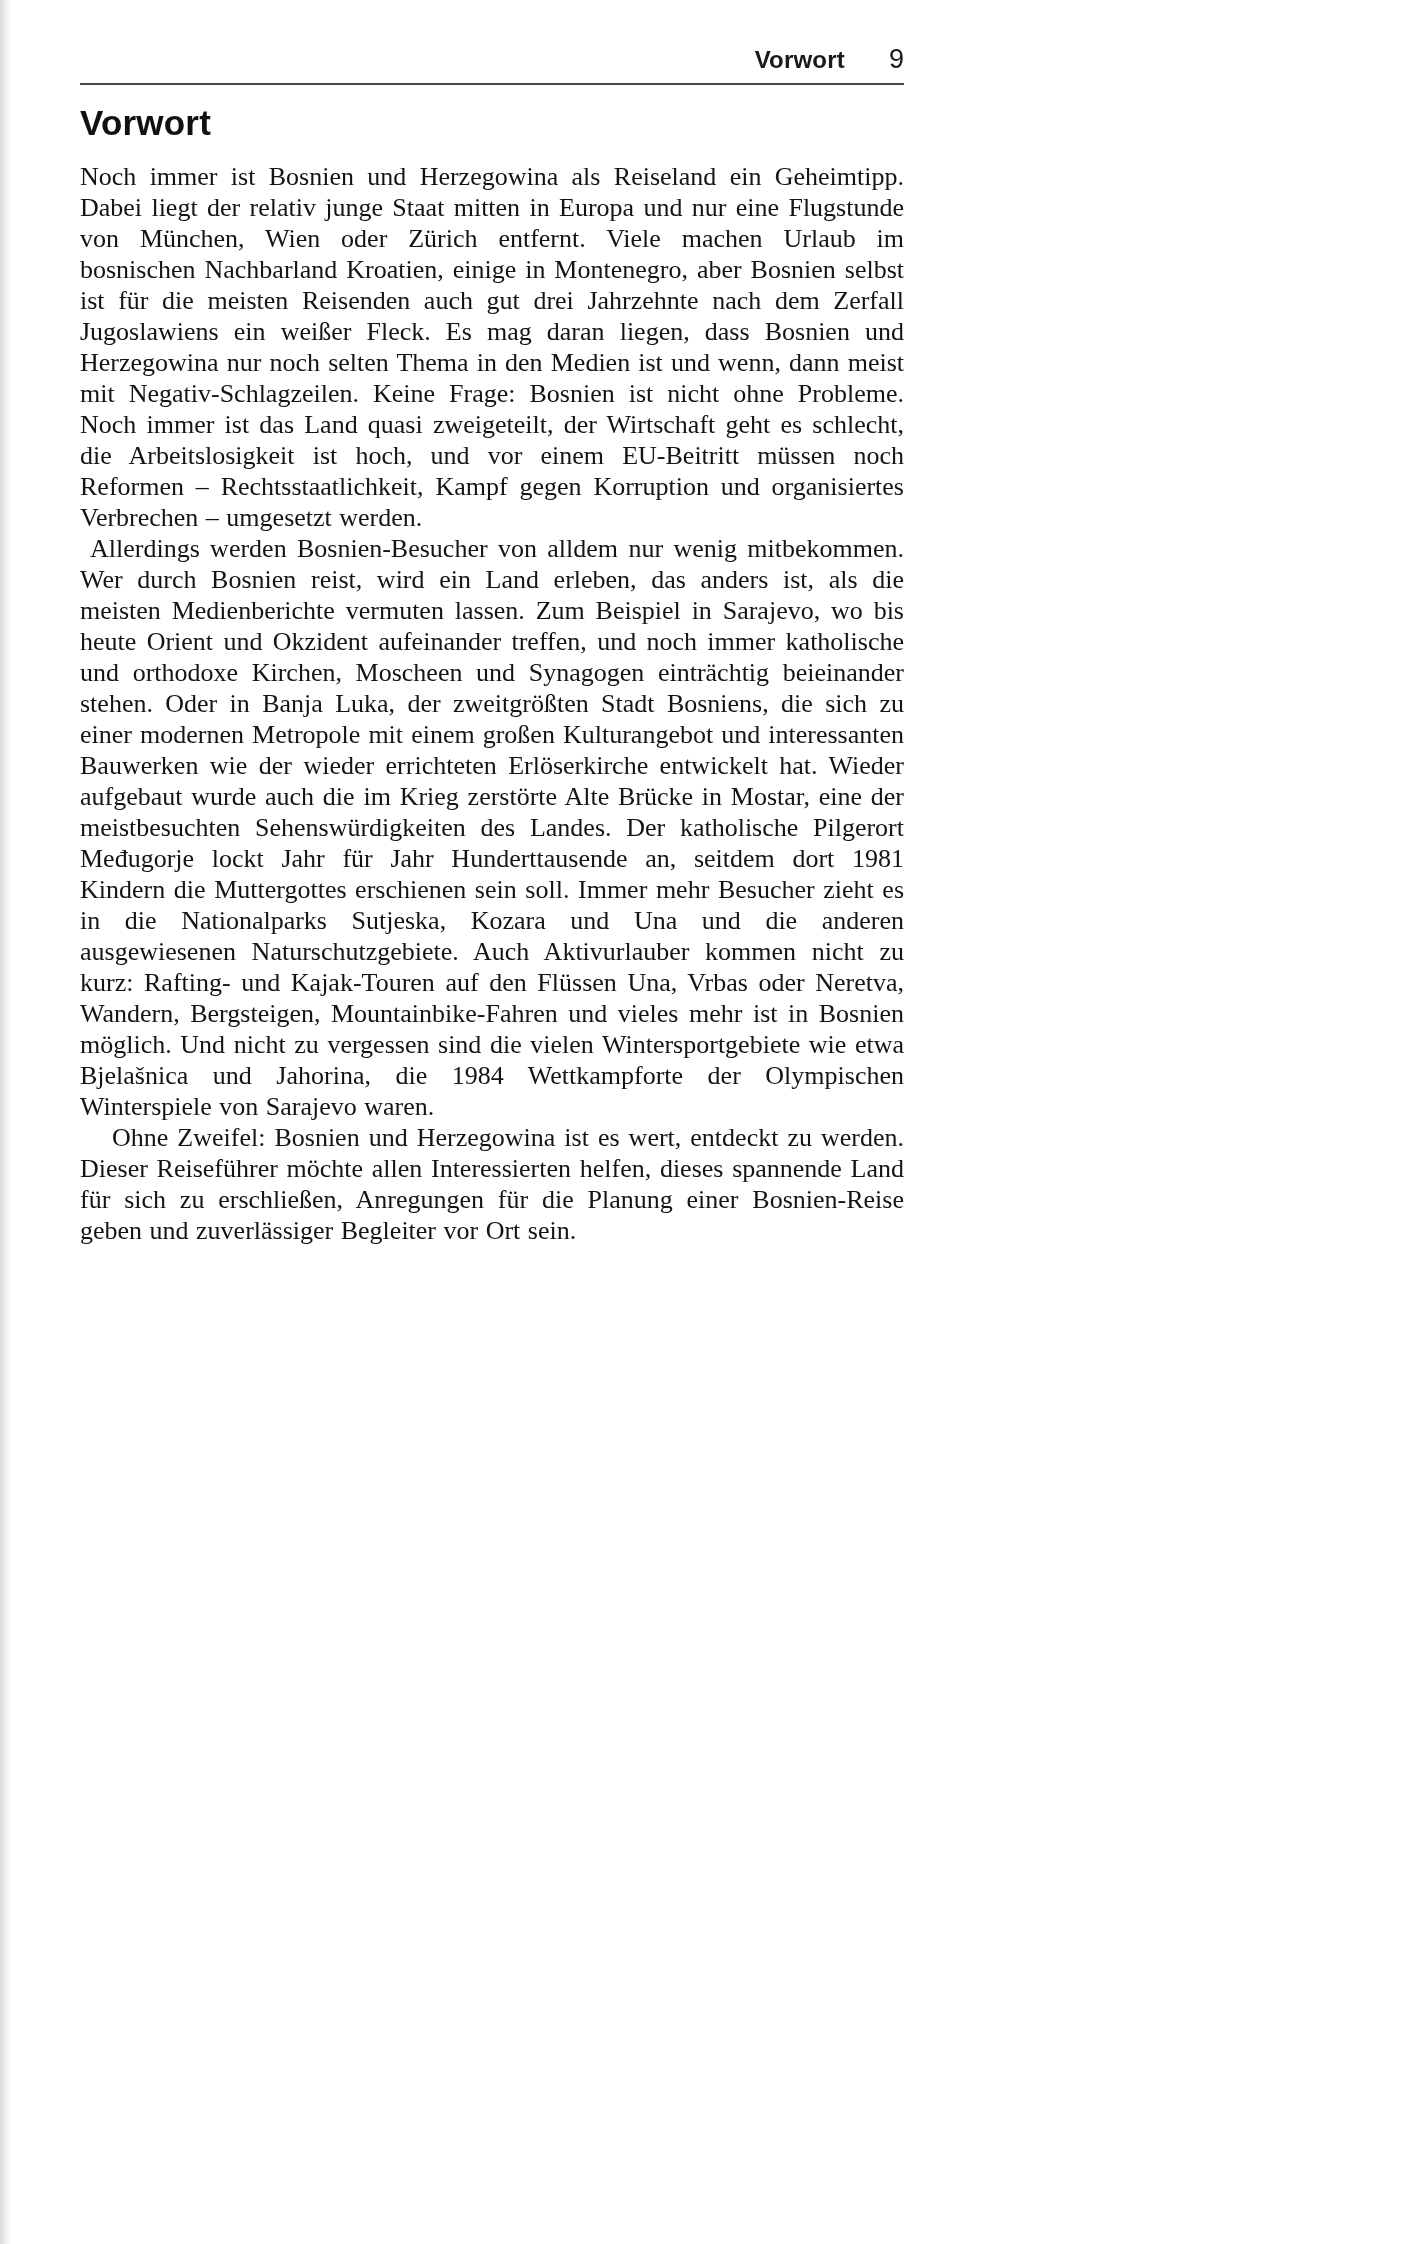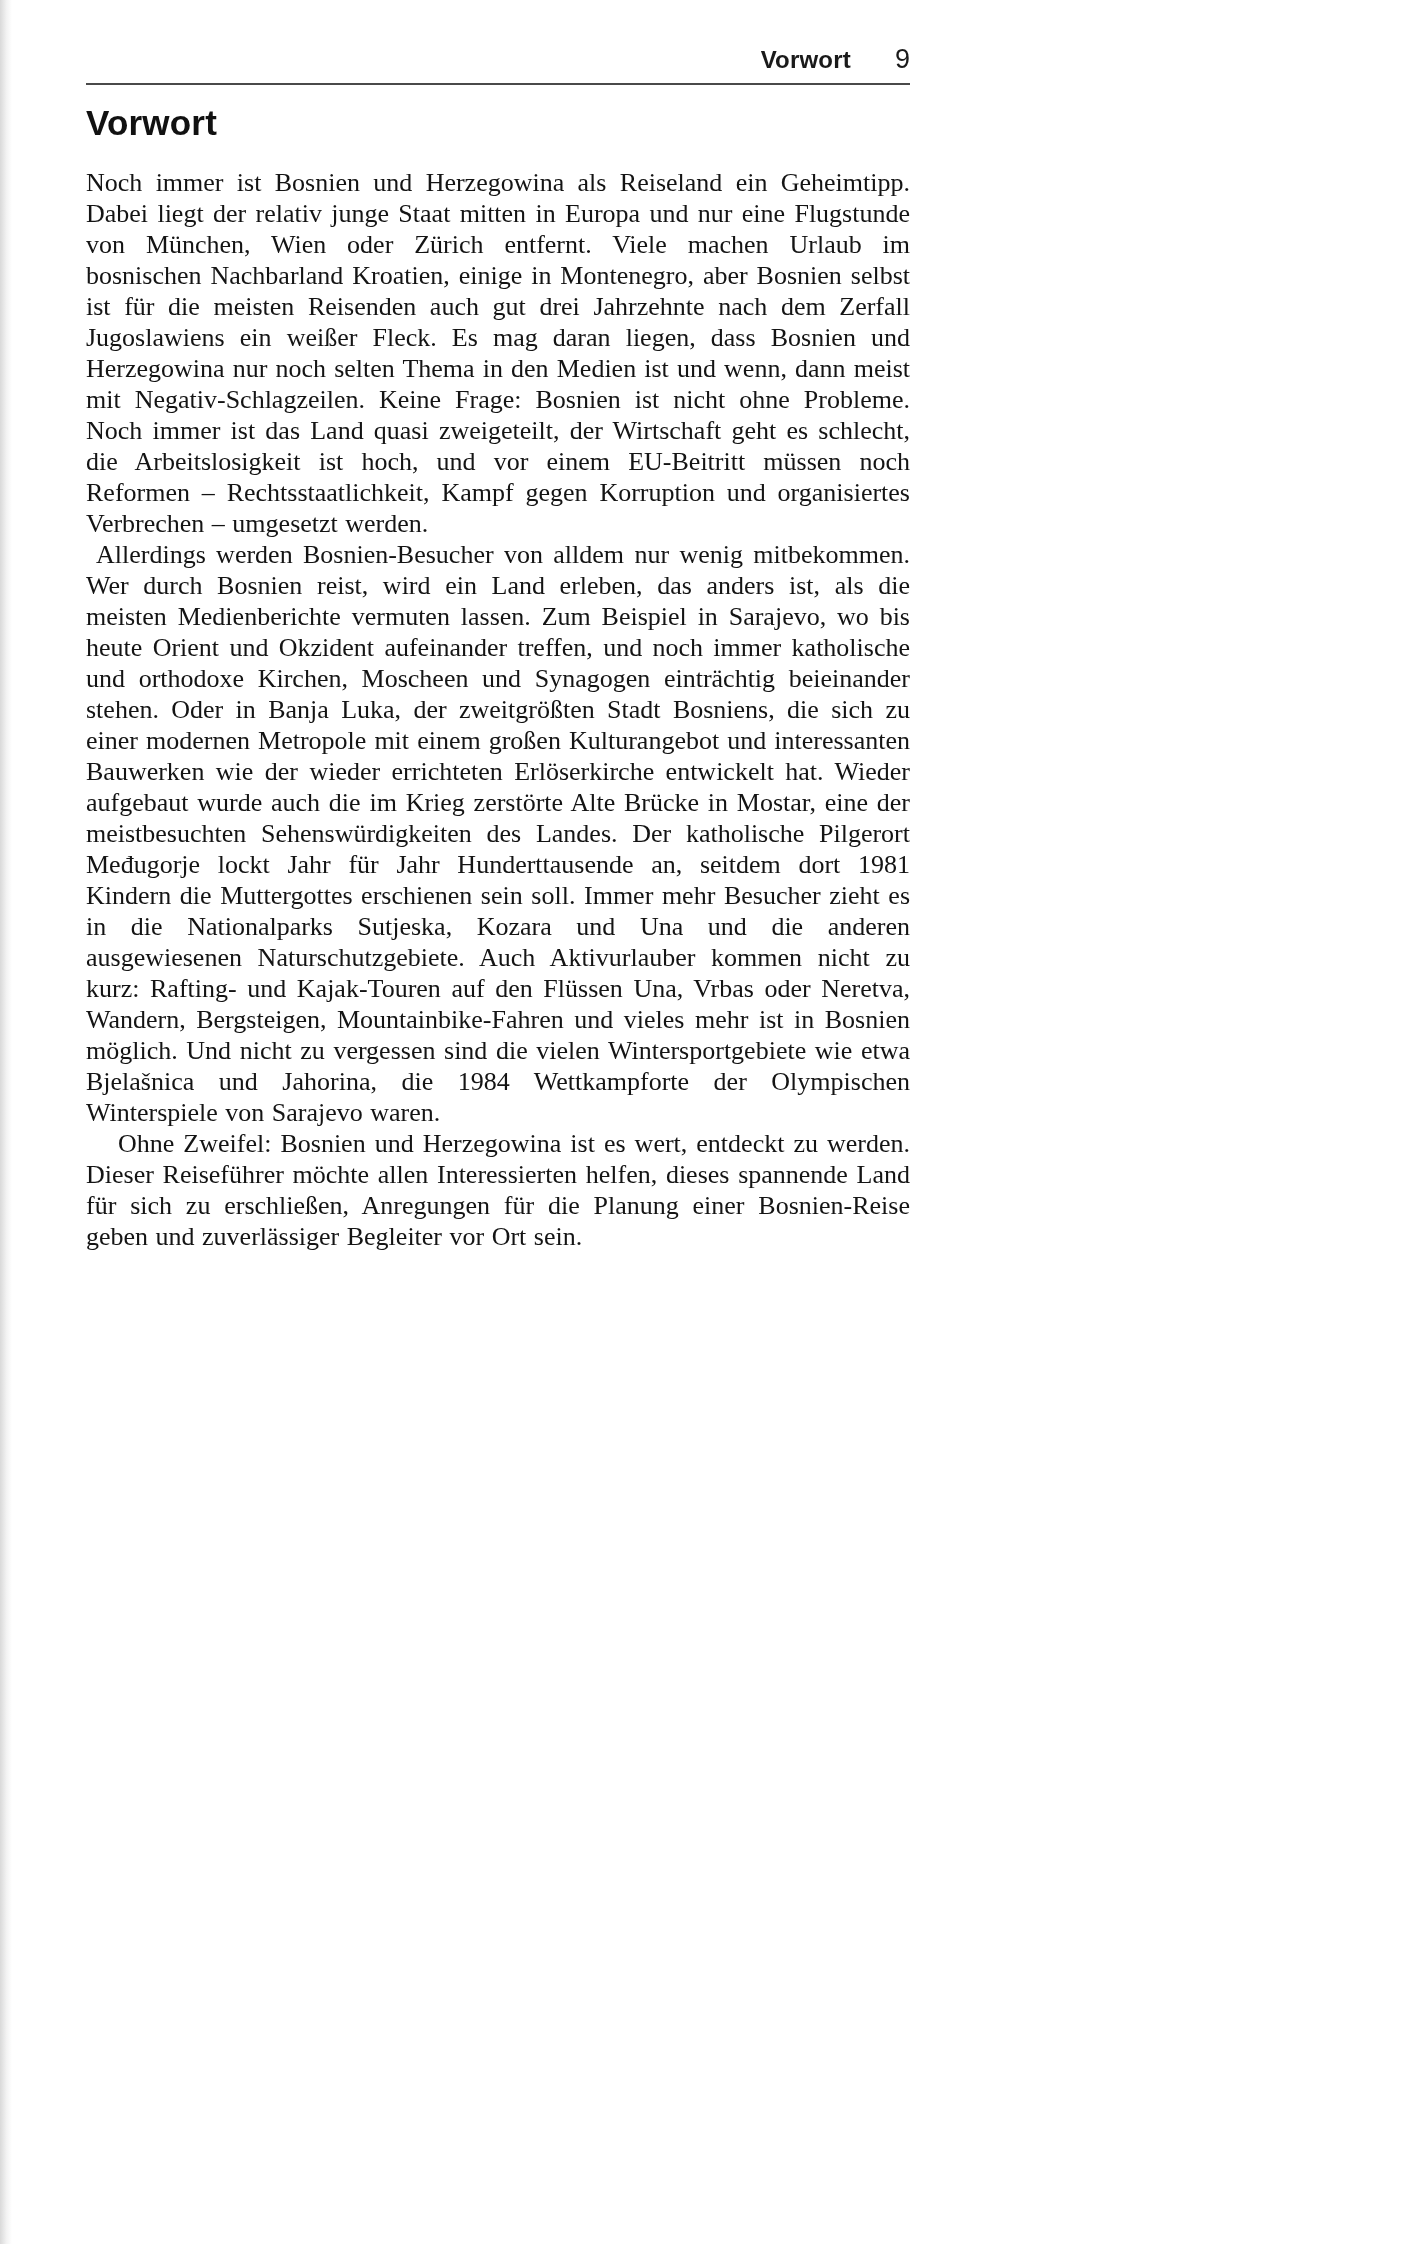--- a/index.html
+++ b/index.html
@@ -17,21 +17,21 @@
     overflow: hidden;
   }
   .page-edge {
     position: absolute;
     left: 0; top: 0; bottom: 0;
     width: 12px;
     background: linear-gradient(to right, #d9d9d9, #f3f3f3 55%, #ffffff);
   }
   .page-content {
     position: absolute;
-    left: 86px;
+    left: 80px;
     top: 44px;
     width: 824px;
   }
   .running-header {
     display: flex;
     justify-content: flex-end;
     align-items: baseline;
     gap: 44px;
     font-family: "Liberation Sans", sans-serif;
     padding-bottom: 8px;
@@ -54,21 +54,21 @@
   }
   .page-title {
     font-family: "Liberation Sans", sans-serif;
     font-weight: 700;
     font-size: 35px;
     color: #111;
     margin: 18px 0 0 0;
     letter-spacing: 0.2px;
   }
   .body-text {
-    margin-top: 24px;
+    margin-top: 18px;
   }
   .body-text p {
     margin: 0;
     font-size: 26px;
     line-height: 31px;
     text-align: justify;
     hyphens: auto;
     -webkit-hyphens: auto;
     word-spacing: 1px;
     color: #141414;

